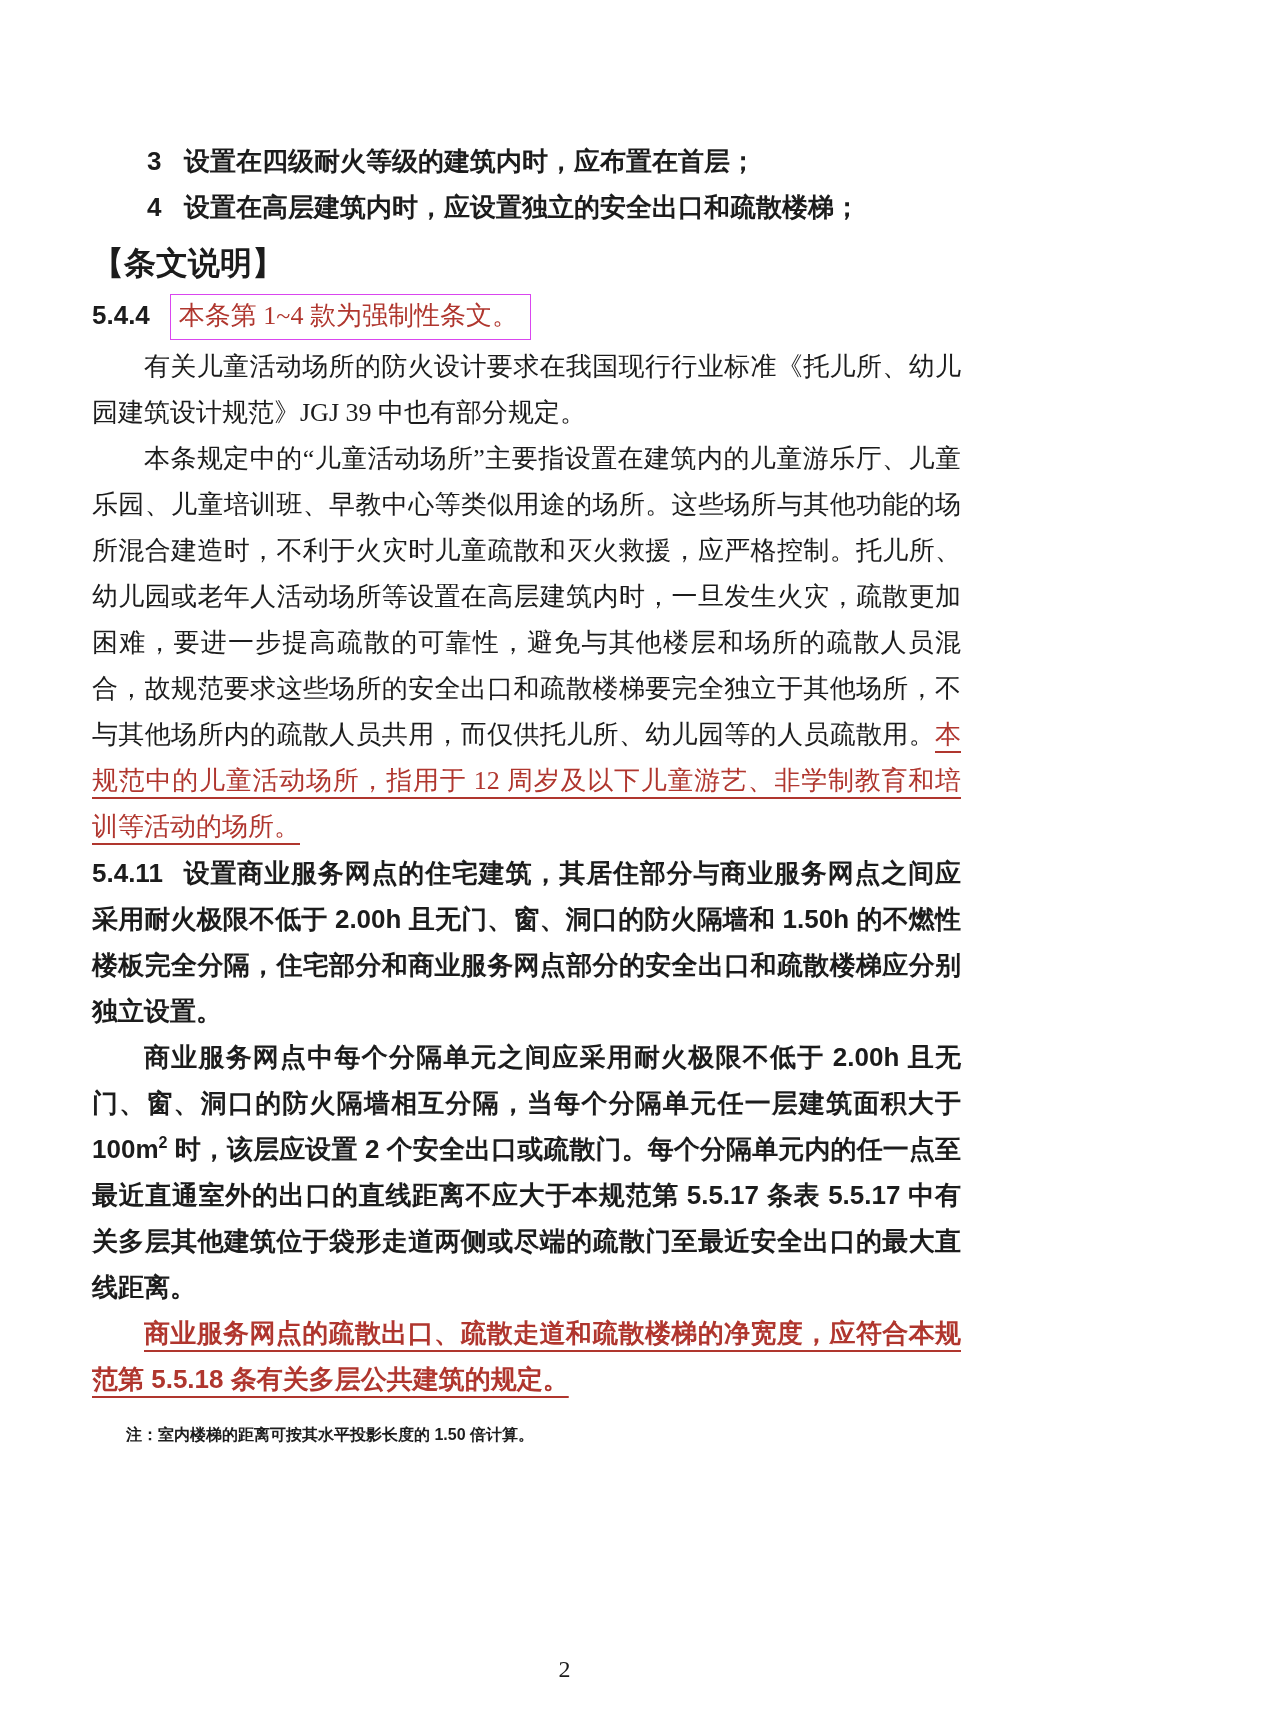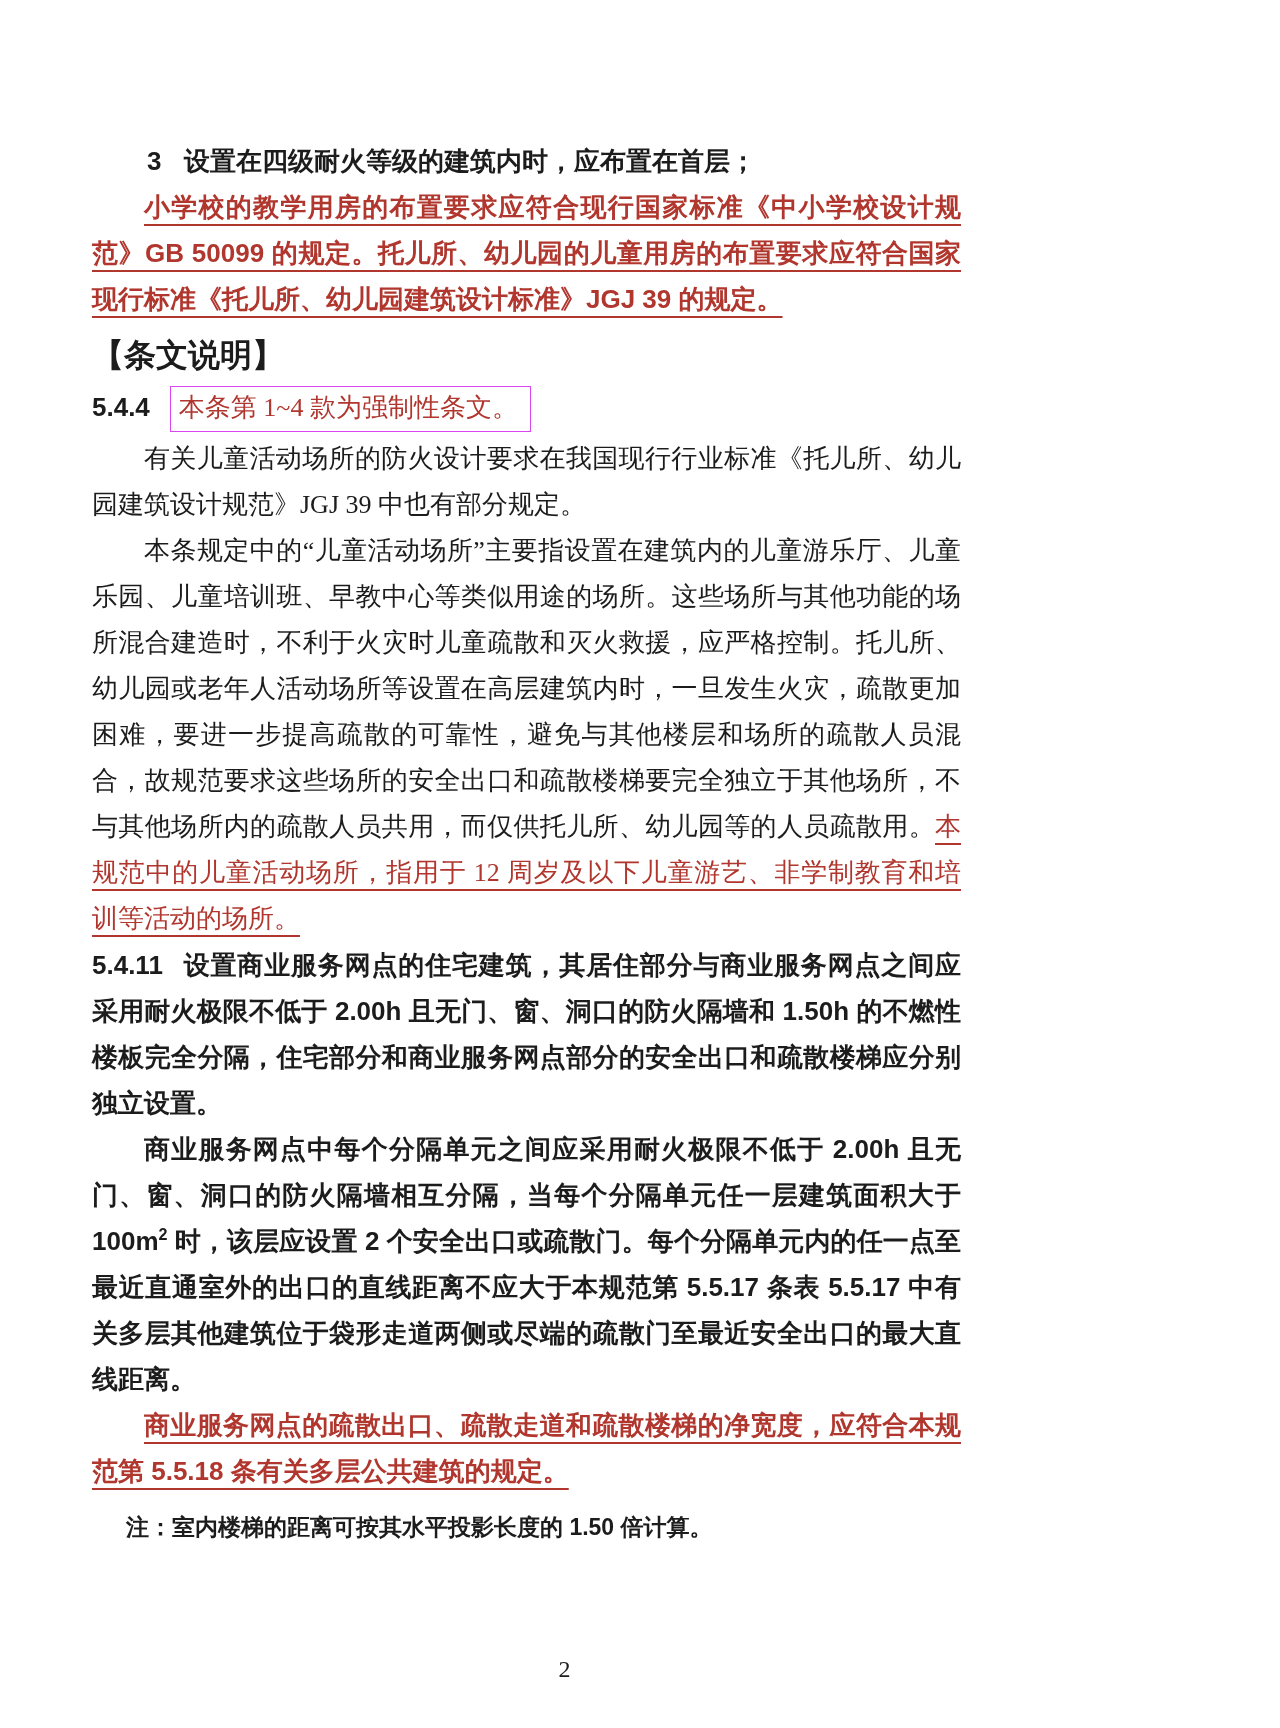--- a/index.html
+++ b/index.html
@@ -15,33 +15,33 @@
   .indent{text-indent:2em;}
   .bold{font-weight:700;font-family:"Liberation Sans","DejaVu Sans",sans-serif;}
   .seg-red{color:#b0362e;}
   .seg-underline{text-decoration:underline;text-decoration-thickness:2px;text-underline-offset:8px;text-decoration-color:#b0362e;}
   .seg-boxed{border:1px solid #8f8f8f;padding:0 2px;margin-right:2px;}
   .seg-sup{vertical-align:super;font-size:0.62em;line-height:0;}
   .section-label{font-weight:700;font-family:"Liberation Sans","DejaVu Sans",sans-serif;margin-top:10px;font-size:32px;}
   .clause-line{margin:6px 0 4px 0;}
   .clause-num{margin-right:20px;}
   .boxed-statement{display:inline-block;border:1px solid #d946ef;padding:2px 12px 4px 8px;color:#b0362e;line-height:38px;}
-  .note-line{padding-left:34px;font-size:23px;margin-top:10px;font-weight:700;font-family:"Liberation Sans","DejaVu Sans",sans-serif;}
+  .note-line{padding-left:34px;font-size:16px;margin-top:10px;font-weight:700;font-family:"Liberation Sans","DejaVu Sans",sans-serif;}
   .page-number{position:absolute;left:0;right:0;bottom:36px;text-align:center;font-size:24px;color:#1c1c1c;}
 </style>
 </head>
 <body>
 
 <div class="page">
 
   <p class="item bold"><span class="item-num">3</span><span>设置在四级耐火等级的建筑内时，应布置在首层；</span></p>
 
+  <p class="item bold"><span class="item-num">4</span><span>设置在高层建筑内时，应设置独立的安全出口和疏散楼梯；</span></p>
 
 
-  <p class="indent bold seg-red seg-underline">小学校的教学用房的布置要求应符合现行国家标准《中小学校设计规范》GB 50099 的规定。托儿所、幼儿园的儿童用房的布置要求应符合国家现行标准《托儿所、幼儿园建筑设计标准》JGJ 39 的规定。</p>
 
   <p class="section-label">【条文说明】</p>
 
   <p class="clause-line"><span class="clause-num bold">5.4.4</span><span class="boxed-statement">本条第 1~4 款为强制性条文。</span></p>
 
 
   <p class="indent">有关儿童活动场所的防火设计要求在我国现行行业标准《托儿所、幼儿园建筑设计规范》JGJ 39 中也有部分规定。</p>
 
   <p class="indent"><span>本条规定中的“儿童活动场所”主要指设置在建筑内的儿童游乐厅、儿童乐园、儿童培训班、早教中心等类似用途的场所。这些场所与其他功能的场所混合建造时，不利于火灾时儿童疏散和灭火救援，应严格控制。托儿所、幼儿园或老年人活动场所等设置在高层建筑内时，一旦发生火灾，疏散更加困难，要进一步提高疏散的可靠性，避免与其他楼层和场所的疏散人员混合，故规范要求这些场所的安全出口和疏散楼梯要完全独立于其他场所，不与其他场所内的疏散人员共用，而仅供托儿所、幼儿园等的人员疏散用。</span><span class="seg-red seg-underline">本规范中的儿童活动场所，指用于 12 周岁及以下儿童游艺、非学制教育和培训等活动的场所。</span></p>
 

